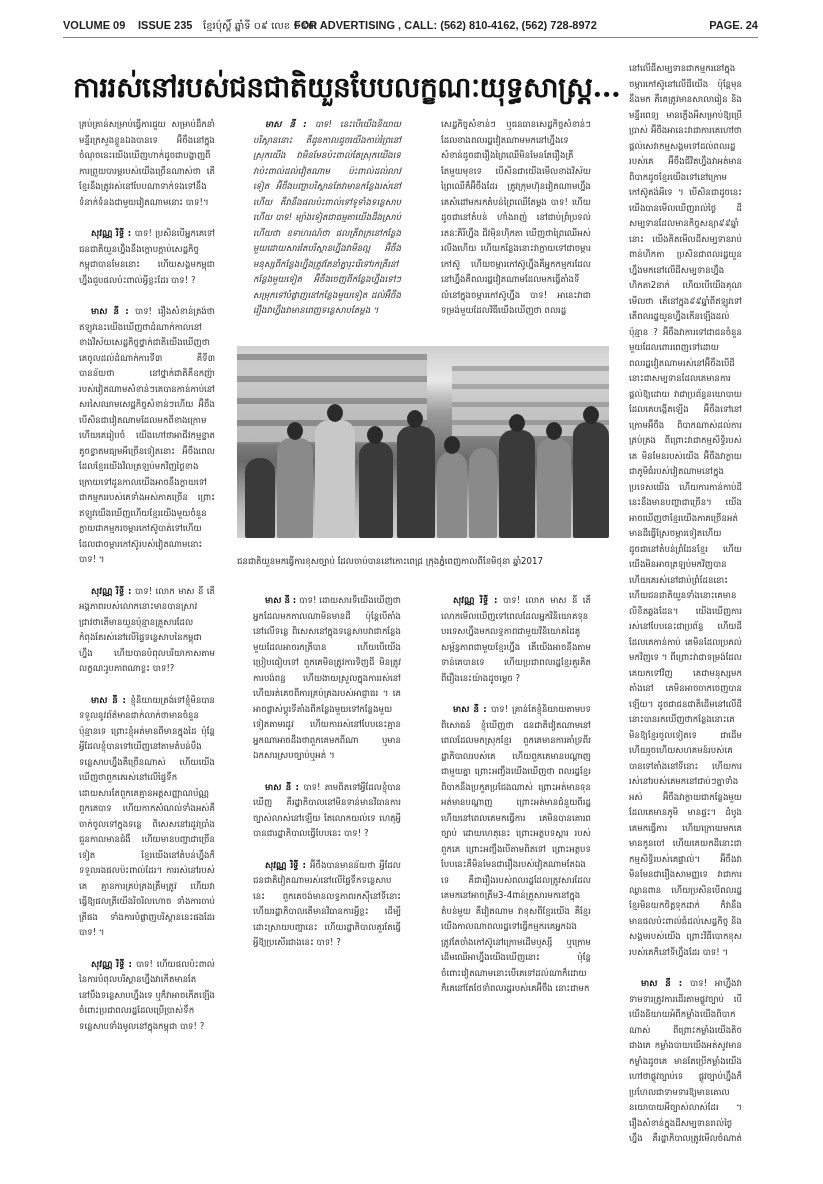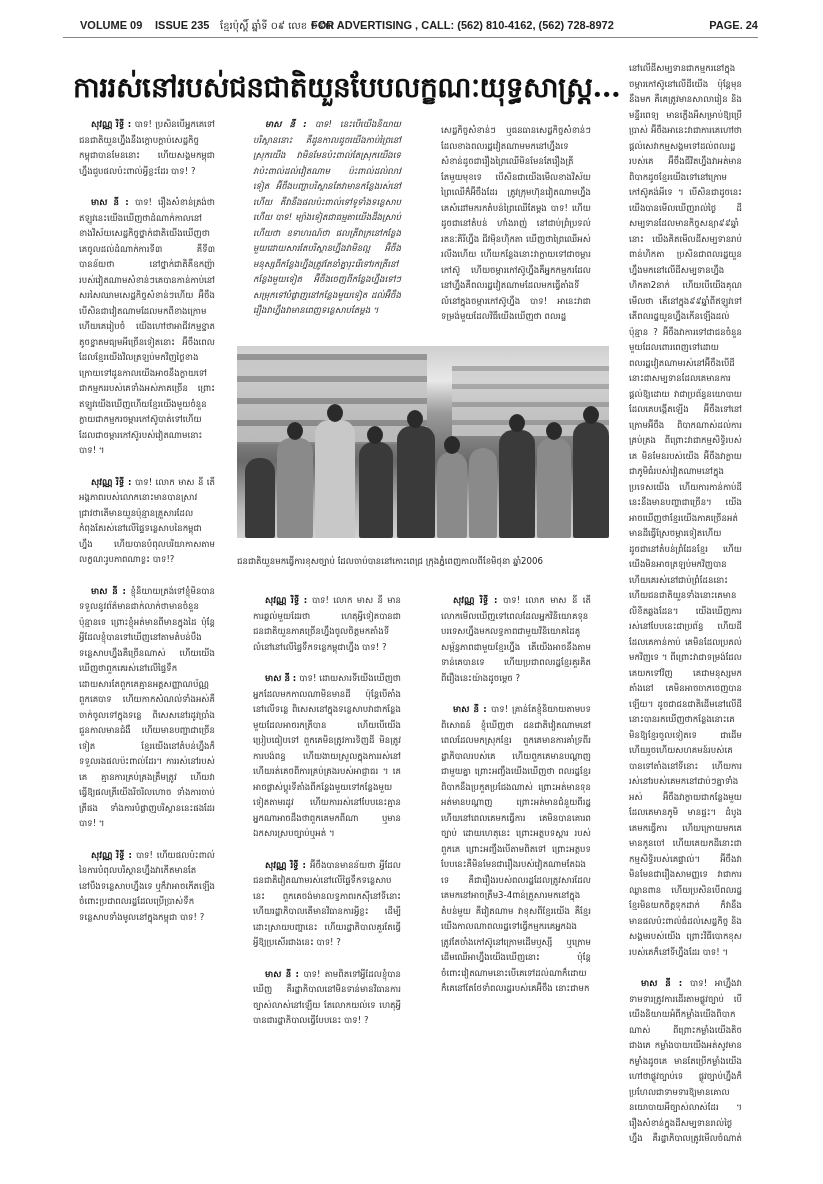--- a/index.html
+++ b/index.html
@@ -1,31 +1,31 @@
 <!DOCTYPE html>
 <html><head>
 <meta charset="utf-8">
 <style>
   html, body { margin: 0; padding: 0; background: #ffffff; }
   body { width: 823px; height: 1184px; position: relative; overflow: hidden; font-family: "DejaVu Sans", sans-serif; color: #1a1a1a; }
   .header { position: absolute; left: 63px; top: 15px; width: 695px; height: 22px; border-bottom: 1.5px solid #888; font-family: "Liberation Sans", sans-serif; font-weight: bold; font-size: 11px; color: #222; }
-  .header span { position: absolute; top: 4px; white-space: nowrap; margin-left: 17px; }
+  .header span { position: absolute; top: 4px; white-space: nowrap; }
   .h-vol { left: 0; }
   .h-issue { left: 75px; }
   .h-kh { left: 140px; font-weight: normal; font-family: "DejaVu Sans", sans-serif; font-size: 10px; text-align: right; }
   .h-ad { left: 231px; }
   .h-page { right: 0; }
   .headline { position: absolute; left: 73px; top: 46px; width: 548px; height: 46px; font-family: "DejaVu Serif", serif; font-weight: bold; font-size: 28px; line-height: 46px; white-space: nowrap; overflow: hidden; color: #111; letter-spacing: -0.5px; }
   .col { position: absolute; font-size: 8.6px; line-height: 15.5px; text-align: justify; color: #2a2a2a; overflow: hidden; }
   .col p { margin: 16px; text-indent: 0; }
   .col p.q { text-indent: 12px; }
   .speaker { font-weight: bold; color: #111; }
   #col1 { left: 63px; top: 101px; width: 168px; height: 1050px; }
   #col2a { left: 237px; top: 101px; width: 180px; height: 230px; font-style: italic; }
-  #col3a { left: 425px; top: 107px; width: 182px; height: 230px; }
+  #col3a { left: 425px; top: 101px; width: 182px; height: 230px; }
   #col2b { left: 237px; top: 577px; width: 180px; height: 575px; }
   #col3b { left: 425px; top: 577px; width: 182px; height: 575px; }
   #col4 { left: 613px; top: 45px; width: 145px; height: 1100px; }
   .photo { position: absolute; left: 237px; top: 346px; width: 372px; height: 192px; background: linear-gradient(180deg, #cfcfcf 0%, #e8e8e8 18%, #9a9a9a 35%, #6a6a6a 60%, #b8b8b8 85%, #d2d2d2 100%); overflow: hidden; }
   .photo .bld-l { position: absolute; left: 0; top: 8px; width: 190px; height: 90px; background: repeating-linear-gradient(180deg, #8a8a8a 0 6px, #c4c4c4 6px 22px); opacity: .85; }
   .photo .bld-r { position: absolute; left: 215px; top: 20px; width: 157px; height: 70px; background: repeating-linear-gradient(180deg, #9c9c9c 0 5px, #cdcdcd 5px 18px); opacity: .8; }
   .photo .crowd { position: absolute; left: 0; bottom: 0; width: 372px; height: 130px; }
   .fig { position: absolute; bottom: 0; border-radius: 14px 14px 2px 2px; background: #3a3a3a; }
   .fig.light { background: #8a8a8a; }
   .fig.uniform { background: #c8c8c8; }
@@ -39,20 +39,21 @@
   <span class="h-vol">VOLUME 09</span>
   <span class="h-issue">ISSUE 235</span>
   <span class="h-kh">ខ្មែរប៉ុស្តិ៍ ឆ្នាំទី ០៩ លេខ ១៩៣</span>
   <span class="h-ad">FOR ADVERTISING ,  CALL: (562) 810-4162, (562) 728-8972</span>
   <span class="h-page">PAGE. 24</span>
 </div>
 
 <h1 class="headline">ការរស់នៅរបស់ជនជាតិយួនបែបលក្ខណៈយុទ្ធសាស្ត្រ...</h1>
 
 <div class="col" id="col1">
+    <p>គ្រប់គ្រាន់សម្រាប់ធ្វើការជួយ សម្រាប់ដឹកនាំមន្ទីរក្រសួងខ្លួនឯងបានទេ អ៊ីចឹងនៅក្នុងចំណុចនេះយើងឃើញហាក់ដូចជាបង្ហាញពីការព្រួយបារម្ភរបស់យើងច្រើនណាស់ថា តើខ្មែរនឹងត្រូវរស់នៅបែបណាទាក់ទងទៅនឹងទំនាក់ទំនងជាមួយវៀតណាមនោះ បាទ!។</p>
     <p class="q"><span class="speaker">សុវណ្ណ រិទ្ធី : </span>បាទ! ប្រសិនបើអ្នកគេទៅជនជាតិយួនហ្នឹងនឹងក្តោបក្តាប់សេដ្ឋកិច្ចកម្ពុជាបានមែននោះ ហើយសង្គមកម្ពុជាហ្នឹងជួបផលប៉ះពាល់អ្វីខ្លះដែរ បាទ! ?</p>
     <p class="q"><span class="speaker">មាស នី : </span>បាទ! រឿងសំខាន់ត្រង់ថា ឥឡូវនេះយើងឃើញថាដំណាក់កាលនៅខាងវិស័យសេដ្ឋកិច្ចថ្នាក់ជាតិយើងឃើញថា គេចូលដល់ដំណាក់ការទី៣ គឺទី៣ បានន័យថា នៅថ្នាក់ជាតិគឺឧកញ៉ារបស់វៀតណាមសំខាន់ៗគេបានកាន់កាប់នៅសរសៃឈាមសេដ្ឋកិច្ចសំខាន់ៗហើយ អ៊ីចឹងបើសិនជាវៀតណាមដែលមកពីខាងក្រោម ហើយគេរៀបចំ យើងហៅថាអាជីវកម្មខ្នាតតូចខ្នាតមធ្យមអីច្រើនទៀតនោះ អ៊ីចឹងពេលដែលខ្មែរយើងវិលត្រឡប់មកវិញថ្ងៃខាងក្រោយទៅដូនកាលយើងអាចនឹងក្លាយទៅជាកម្មកររបស់គេទាំងអស់ភាគច្រើន ព្រោះឥឡូវយើងឃើញហើយខ្មែរយើងមួយចំនួនក្លាយជាកម្មករចម្ការកៅស៊ូបាត់ទៅហើយ ដែលជាចម្ការកៅស៊ូរបស់វៀតណាមនោះ បាទ! ។</p>
     <p class="q"><span class="speaker">សុវណ្ណ រិទ្ធី : </span>បាទ! លោក មាស នី តើអង្គភាពរបស់លោកនោះមានបានស្រាវជ្រាវថាតើមានយួនប៉ុន្មានគ្រួសារដែលកំពុងតែរស់នៅលើផ្ទៃទន្លេសាបនៃកម្ពុជាហ្នឹង ហើយបានបំពុលបរិយាកាសតាមលក្ខណៈរូបភាពណាខ្លះ បាទ!?</p>
     <p class="q"><span class="speaker">មាស នី : </span>ខ្ញុំនិយាយត្រង់ទៅខ្ញុំមិនបានទទួលនូវព័ត៌មានជាក់លាក់ថាមានចំនួនប៉ុន្មានទេ ព្រោះខ្ញុំអត់មានពីមានក្នុងដៃ ប៉ុន្តែអ្វីដែលខ្ញុំបានទៅឃើញនៅតាមតំបន់បឹងទន្លេសាបហ្នឹងគឺច្រើនណាស់ ហើយយើងឃើញថាពួកគេរស់នៅលើផ្ទៃទឹកដោយសារតែពួកគេគ្មានអត្តសញ្ញាណប័ណ្ណ ពួកគេបាទ ហើយកាកសំណល់ទាំងអស់គឺចាក់ចូលទៅក្នុងទន្លេ ពិសេសនៅរដូវប្រាំង ជួនកាលមានជំងឺ ហើយមានបញ្ហាជាច្រើនទៀត ខ្មែរយើងនៅតំបន់ហ្នឹងក៏ទទួលរងផលប៉ះពាល់ដែរ។ ការរស់នៅរបស់គេ គ្មានការគ្រប់គ្រងត្រឹមត្រូវ ហើយវាធ្វើឱ្យផលត្រីយើងរិចរិលហោច ទាំងការចាប់ត្រីផង ទាំងការបំផ្លាញបរិស្ថាននេះផងដែរបាទ! ។</p>
     <p class="q"><span class="speaker">សុវណ្ណ រិទ្ធី : </span>បាទ! ហើយផលប៉ះពាល់នៃការបំពុលបរិស្ថានហ្នឹងវាកើតមានតែនៅបឹងទន្លេសាបហ្នឹងទេ ឬក៏វាអាចកើតឡើងចំពោះប្រជាពលរដ្ឋដែលប្រើប្រាស់ទឹកទន្លេសាបទាំងមូលនៅក្នុងកម្ពុជា បាទ! ?</p>
   </div>
 <div class="col" id="col2a">
     <p class="q"><span class="speaker">មាស នី : </span>បាទ! នេះបើយើងនិយាយបរិស្ថាននោះ គឺដូនកាលដូចយើងកាប់ព្រៃនៅស្រុកយើង វាមិនមែនប៉ះពាល់តែស្រុកយើងទេ វាប៉ះពាល់ដល់វៀតណាម ប៉ះពាល់ដល់លាវទៀត អ៊ីចឹងបញ្ហាបរិស្ថានតែវាមានកន្លែងរស់នៅហើយ គឺវានឹងផលប៉ះពាល់ទៅទូទាំងទន្លេសាបហើយ បាទ! ម្យ៉ាងទៀតជាធម្មតាយើងដឹងស្រាប់ហើយថា ឧទាហរណ៍ថា ផលត្រីវាក្រនៅកន្លែងមួយដោយសារតែបរិស្ថានហ្នឹងវាមិនល្អ អ៊ីចឹងមនុស្សពីកន្លែងហ្នឹងត្រូវតែនាំគ្នារុះរើទៅរកត្រីនៅកន្លែងមួយទៀត អ៊ីចឹងចេញពីកន្លែងហ្នឹងទៅៗសម្រុកទៅបំផ្លាញនៅកន្លែងមួយទៀត ដល់អ៊ីចឹងរឿងវាហ្នឹងវាមានពេញទន្លេសាបតែម្តង ។</p>
   </div>
 <div class="col" id="col3a">
@@ -76,27 +77,26 @@
       <div class="head" style="left:207px;bottom:84px;"></div>
     <div class="fig light" style="left:232px;width:28px;height:90px;"></div>
     <div class="fig" style="left:262px;width:36px;height:108px;"></div>
       <div class="head" style="left:272px;bottom:106px;"></div>
     <div class="fig light" style="left:300px;width:34px;height:100px;"></div>
       <div class="head" style="left:309px;bottom:98px;"></div>
     <div class="fig" style="left:336px;width:36px;height:116px;"></div>
       <div class="head" style="left:346px;bottom:114px;"></div>
   </div>
 </div>
-<div class="caption">ជនជាតិយួនមកធ្វើការខុសច្បាប់ ដែលចាប់បាននៅកោះពេជ្រ ក្រុងភ្នំពេញកាលពីខែមិថុនា ឆ្នាំ2006</div>
+<div class="caption">ជនជាតិយួនមកធ្វើការខុសច្បាប់ ដែលចាប់បាននៅកោះពេជ្រ ក្រុងភ្នំពេញកាលពីខែមិថុនា ឆ្នាំ2017</div>
 
 <div class="col" id="col2b">
-    <p class="q"><span class="speaker">សុវណ្ណ រិទ្ធី : </span>បាទ! លោក មាស នី មានការឆ្លល់មួយដែរថា ហេតុអ្វីទៀតបានជាជនជាតិយួនភាគច្រើនហ្នឹងចូលចិត្តមកតាំងទីលំនៅនៅលើផ្ទៃទឹកទន្លេកម្ពុជាហ្នឹង បាទ! ?</p>
     <p class="q"><span class="speaker">មាស នី : </span>បាទ! ដោយសារទីយើងឃើញថា អ្នកដែលមកកាលណាមិនមានដី ប៉ុន្តែបើតាំងនៅលើទន្លេ ពិសេសនៅក្នុងទន្លេសាបវាជាកន្លែងមួយដែលអាចរកត្រីបាន ហើយបើយើងប្រៀបធៀបទៅ ពួកគេមិនត្រូវការទិញដី មិនត្រូវការបង់ពន្ធ ហើយងាយស្រួលក្នុងការរស់នៅ ហើយរត់គេចពីការគ្រប់គ្រងរបស់អាជ្ញាធរ ។ គេអាចផ្លាស់ប្តូរទីតាំងពីកន្លែងមួយទៅកន្លែងមួយទៀតតាមរដូវ ហើយការរស់នៅបែបនេះគ្មានអ្នកណាអាចដឹងថាពួកគេមកពីណា ឬមានឯកសារស្របច្បាប់ឬអត់ ។</p>
+    <p class="q"><span class="speaker">មាស នី : </span>បាទ! តាមពិតទៅអ្វីដែលខ្ញុំបានឃើញ គឺរដ្ឋាភិបាលនៅមិនទាន់មានវិធានការច្បាស់លាស់នៅឡើយ តែលោកយល់ទេ ហេតុអ្វីបានជារដ្ឋាភិបាលធ្វើបែបនេះ បាទ! ?</p>
     <p class="q"><span class="speaker">សុវណ្ណ រិទ្ធី : </span>អ៊ីចឹងបានមានន័យថា អ្វីដែលជនជាតិវៀតណាមរស់នៅលើផ្ទៃទឹកទន្លេសាបនេះ ពួកគេចង់មានលទ្ធភាពរកស៊ីនៅទីនោះ ហើយរដ្ឋាភិបាលតើមានវិធានការអ្វីខ្លះ ដើម្បីដោះស្រាយបញ្ហានេះ ហើយរដ្ឋាភិបាលគួរតែធ្វើអ្វីឱ្យប្រសើរជាងនេះ បាទ! ?</p>
-    <p class="q"><span class="speaker">មាស នី : </span>បាទ! តាមពិតទៅអ្វីដែលខ្ញុំបានឃើញ គឺរដ្ឋាភិបាលនៅមិនទាន់មានវិធានការច្បាស់លាស់នៅឡើយ តែលោកយល់ទេ ហេតុអ្វីបានជារដ្ឋាភិបាលធ្វើបែបនេះ បាទ! ?</p>
   </div>
 <div class="col" id="col3b">
     <p class="q"><span class="speaker">សុវណ្ណ រិទ្ធី : </span>បាទ! លោក មាស នី តើលោកមើលឃើញទៅពេលដែលអ្នកវិនិយោគទុនបរទេសហ្នឹងមកលទ្ធភាពជាមួយវិនិយោគដៃគូ សម្ព័ន្ធភាពជាមួយខ្មែរហ្នឹង តើយើងអាចនឹងតាមទាន់គេបានទេ ហើយប្រជាពលរដ្ឋខ្មែរគួរគិតពីរឿងនេះយ៉ាងដូចម្តេច ?</p>
     <p class="q"><span class="speaker">មាស នី : </span>បាទ! គ្រាន់តែខ្ញុំនិយាយតាមបទពិសោធន៍ ខ្ញុំឃើញថា ជនជាតិវៀតណាមនៅពេលដែលមកស្រុកខ្មែរ ពួកគេមានការគាំទ្រពីរដ្ឋាភិបាលរបស់គេ ហើយពួកគេមានបណ្តាញជាមួយគ្នា ព្រោះអញ្ចឹងយើងឃើញថា ពលរដ្ឋខ្មែរពិបាកនឹងប្រកួតប្រជែងណាស់ ព្រោះអត់មានទុន អត់មានបណ្តាញ ព្រោះអត់មានជំនួយពីរដ្ឋ ហើយនៅពេលគេមកធ្វើការ គេមិនបានគោរពច្បាប់ ដោយហេតុនេះ ព្រោះអត្ថបទស្តារ របស់ពួកគេ ព្រោះអញ្ចឹងបើតាមពិតទៅ ព្រោះអត្ថបទបែបនេះគឺមិនមែនជារឿងរបស់វៀតណាមតែឯងទេ គឺជារឿងរបស់ពលរដ្ឋដែលត្រូវសារដែលគេមកនៅអាចត្រឹម3-4ពាន់គ្រួសារមកនៅក្នុងតំបន់មួយ គឺវៀតណាម វាខុសពីខ្មែរយើង គឺខ្មែរយើងកាលណាពលរដ្ឋទៅធ្វើកម្មករគេអ្នកឯងត្រូវតែចាំងកៅស៊ូនៅក្រោមដើមឫស្សី ឬក្រោមដើមឈើអាហ្នឹងយើងឃើញនោះ ប៉ុន្តែចំពោះវៀតណាមនោះបើគេទៅដល់ណាក៏ដោយ ក៏គេនៅតែថែទាំពលរដ្ឋរបស់គេអ៊ីចឹង នោះជាមក</p>
   </div>
 <div class="col" id="col4">
     <p>នៅលើដីសម្បទានជាកម្មករនៅក្នុងចម្ការកៅស៊ូនៅលើដីយើង ប៉ុន្តែមុននឹងមក គឺគេត្រូវមានសាលារៀន និងមន្ទីរពេទ្យ មានភ្លើងអីសម្រាប់ឱ្យប្រើប្រាស់ អ៊ីចឹងអានេះវាជាការគេហៅថាផ្តល់សេវាកម្មសង្គមទៅដល់ពលរដ្ឋរបស់គេ អ៊ីចឹងជីវិតហ្នឹងវាអត់មានពិបាកដូចខ្មែរយើងទៅនៅក្រោមកៅស៊ូគង់អីទេ ។ បើសិនជាដូចនេះយើងបានមើលឃើញរាល់ថ្ងៃ ដីសម្បទានដែលមានកិច្ចសន្យា៩៩ឆ្នាំនោះ យើងគិតមើលដីសម្បទានរាប់ពាន់ហិកតា ប្រសិនជាពលរដ្ឋយួនហ្នឹងមកនៅលើដីសម្បទានហ្នឹងហិកតា2នាក់ ហើយបើយើងគុណមើលថា តើនៅក្នុង៩៩ឆ្នាំពីឥឡូវទៅ តើពលរដ្ឋយួនហ្នឹងកើនឡើងដល់ប៉ុន្មាន ? អ៊ីចឹងវាការទៅជាជនចំនួនមួយដែលពោរពេញទៅដោយពលរដ្ឋវៀតណាមរស់នៅអ៊ីចឹងបើដីនោះជាសម្បទានដែលគេមានការផ្តល់ឱ្យដោយ វាជាប្រព័ន្ធនយោបាយដែលគេបង្កើតឡើង អ៊ីចឹងទៅនៅក្រោមអ៊ីចឹង ពិបាកណាស់ដល់ការគ្រប់គ្រង ពីព្រោះវាជាកម្មសិទ្ធិរបស់គេ មិនមែនរបស់យើង អ៊ីចឹងវាក្លាយជាភូមិធំរបស់វៀតណាមនៅក្នុងប្រទេសយើង ហើយការកាន់កាប់ដីនេះនឹងមានបញ្ហាជាច្រើន។ យើងអាចឃើញថាខ្មែរយើងភាគច្រើនអត់មានដីធ្វើស្រែចម្ការទៀតហើយ ដូចជានៅតំបន់ព្រំដែនខ្មែរ ហើយយើងមិនអាចត្រឡប់មកវិញបាន ហើយគេរស់នៅជាប់ព្រំដែននោះ ហើយជនជាតិយួនទាំងនោះគេមានលិខិតឆ្លងដែន។ យើងឃើញការរស់នៅបែបនេះជាប្រព័ន្ធ ហើយដីដែលគេកាន់កាប់ គេមិនដែលប្រគល់មកវិញទេ ។ ពីព្រោះវាជាទម្រង់ដែលគេយកទៅវិញ គេជាមនុស្សមកតាំងនៅ គេមិនអាចចាកចេញបានឡើយ។ ដូចជាជនជាតិដើមនៅលើដីនោះបានរកឃើញថាកន្លែងនោះគេមិនឱ្យខ្មែរចូលទៀតទេ ជាដើម ហើយរួចហើយសហគមន៍របស់គេបានទៅតាំងនៅទីនោះ ហើយការរស់នៅរបស់គេមកនៅជាប់ៗគ្នាទាំងអស់ អ៊ីចឹងវាក្លាយជាកន្លែងមួយ ដែលគេមានភូមិ មានផ្ទះ។ ដំបូងគេមកធ្វើការ ហើយក្រោយមកគេមានកូនចៅ ហើយគេយកដីនោះជាកម្មសិទ្ធិរបស់គេផ្ទាល់។ អ៊ីចឹងវាមិនមែនជារឿងសាមញ្ញទេ វាជាការឈ្លានពាន ហើយប្រសិនបើពលរដ្ឋខ្មែរមិនយកចិត្តទុកដាក់ ក៏វានឹងមានផលប៉ះពាល់ធំដល់សេដ្ឋកិច្ច និងសង្គមរបស់យើង ព្រោះវិធីបោកខុសរបស់គេក៏នៅទីហ្នឹងដែរ បាទ! ។</p>
     <p class="q"><span class="speaker">មាស នី : </span>បាទ! អាហ្នឹងវាទាមទារត្រូវការដើរតាមផ្លូវច្បាប់ បើយើងនិយាយអំពីកម្លាំងយើងពិបាកណាស់ ពីព្រោះកម្លាំងយើងតិចជាងគេ កម្លាំងបាយយើងអត់សូវមានកម្លាំងដូចគេ មានតែប្រើកម្លាំងយើងហៅថាផ្លូវច្បាប់ទេ ផ្លូវច្បាប់ហ្នឹងក៏ប្រហែលជាទាមទារឱ្យមានគោលនយោបាយអីច្បាស់លាស់ដែរ ។ រឿងសំខាន់ក្នុងដីសម្បទានរាល់ថ្ងៃហ្នឹង គឺរដ្ឋាភិបាលត្រូវមើលចំណាត់ការលើជនជាតិយួនហ្នឹងដឹងថា តើវាអាចមានកម្លាំងទ័ពបង្កប់ដែលធ្វើឱ្យប៉ះពាល់អធិបតេយ្យនៅក្នុងទឹកដីកម្ពុជាទេ។ ដូច្នេះវាជារឿងធំ ដែលរដ្ឋាភិបាលត្រូវតែពិចារណាឱ្យបានល្អិតល្អន់ ដោយសារតែនេះជាបញ្ហាប្រទេសជាតិ។</p>
     <p class="q"><span class="speaker">សុវណ្ណ រិទ្ធី : </span>អរគុណលោកច្រើនលោក មាស នី ដែលលោកបានចំណាយពេលឆ្លើយសំណួរ។ ខ្ញុំគិតថា ស្ថានភាពនេះ ហើយដែលយើងនិយាយកាលពីខាងដើម ថា សុទ្ធតែជាបញ្ហាព្រោះថ្នាក់នៃប្រទេសខ្មែរហ្នឹងទាំងស្រុងតែម្តង តើលោកមើលឃើញថា គណបក្សសង្គ្រោះជាតិដែលព្រមទៅធ្វើការនៅក្នុងសភាជាមួយគណបក្សប្រជាជនកម្ពុជាហ្នឹងអាចនឹងជួយធ្វើម៉េចកុំឱ្យស្ថានភាព</p>
   </div>

